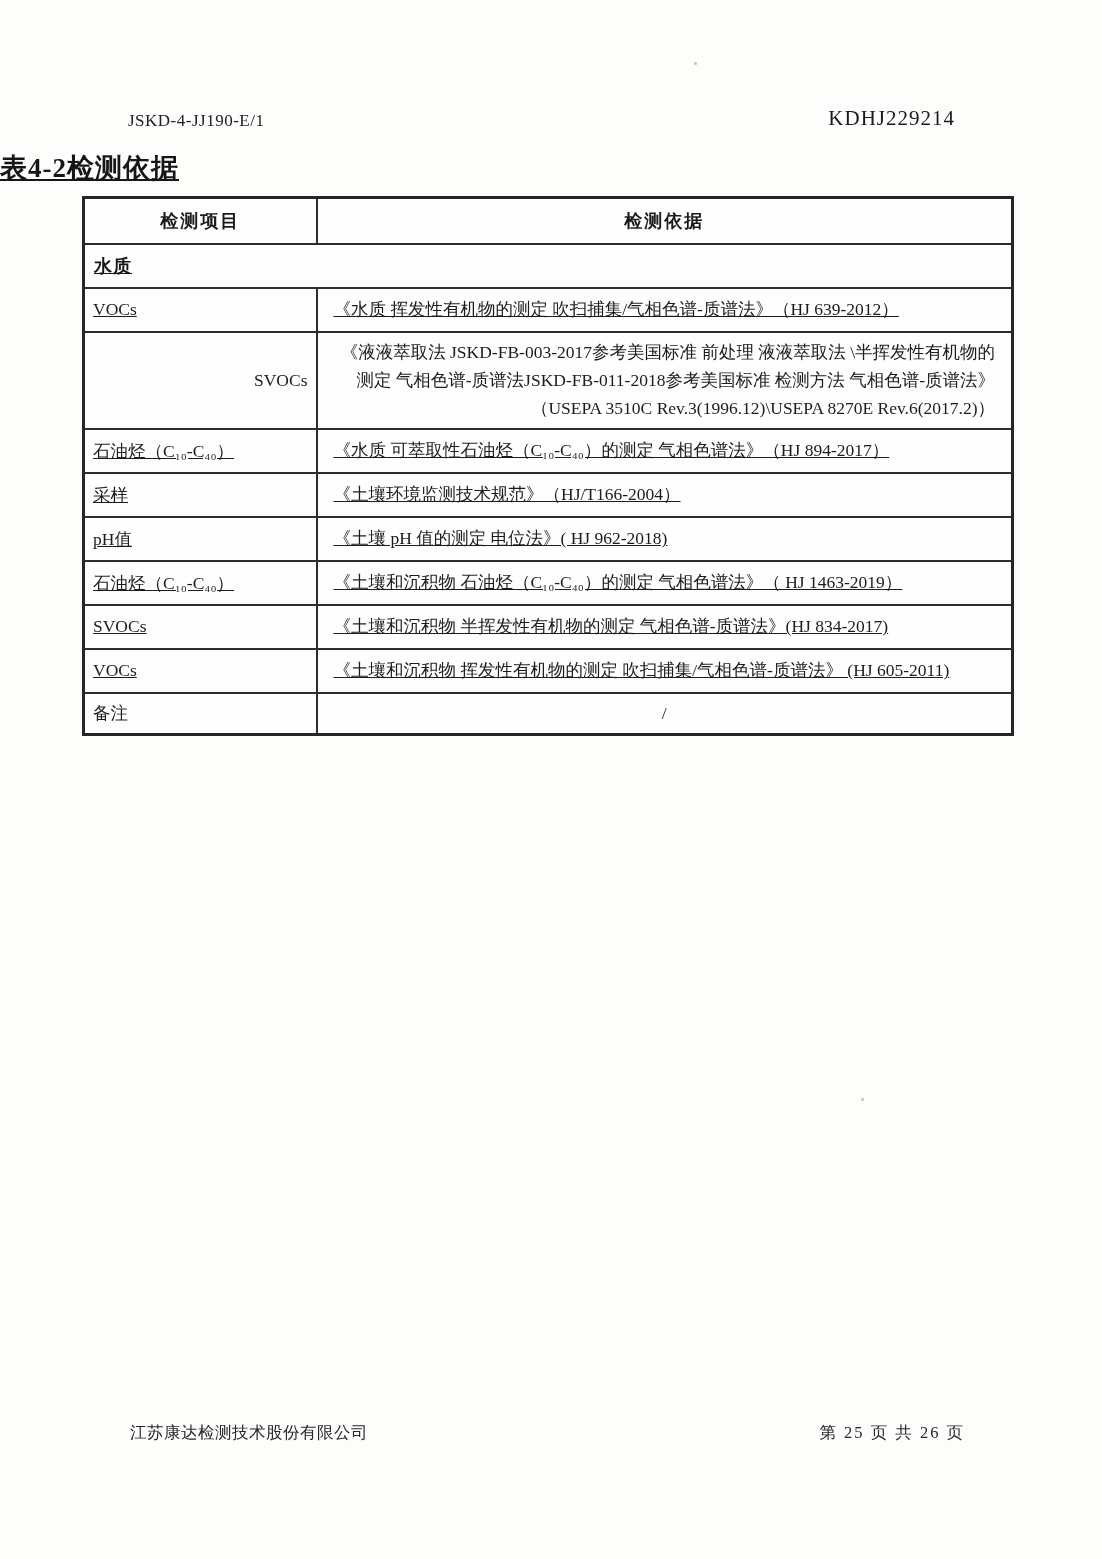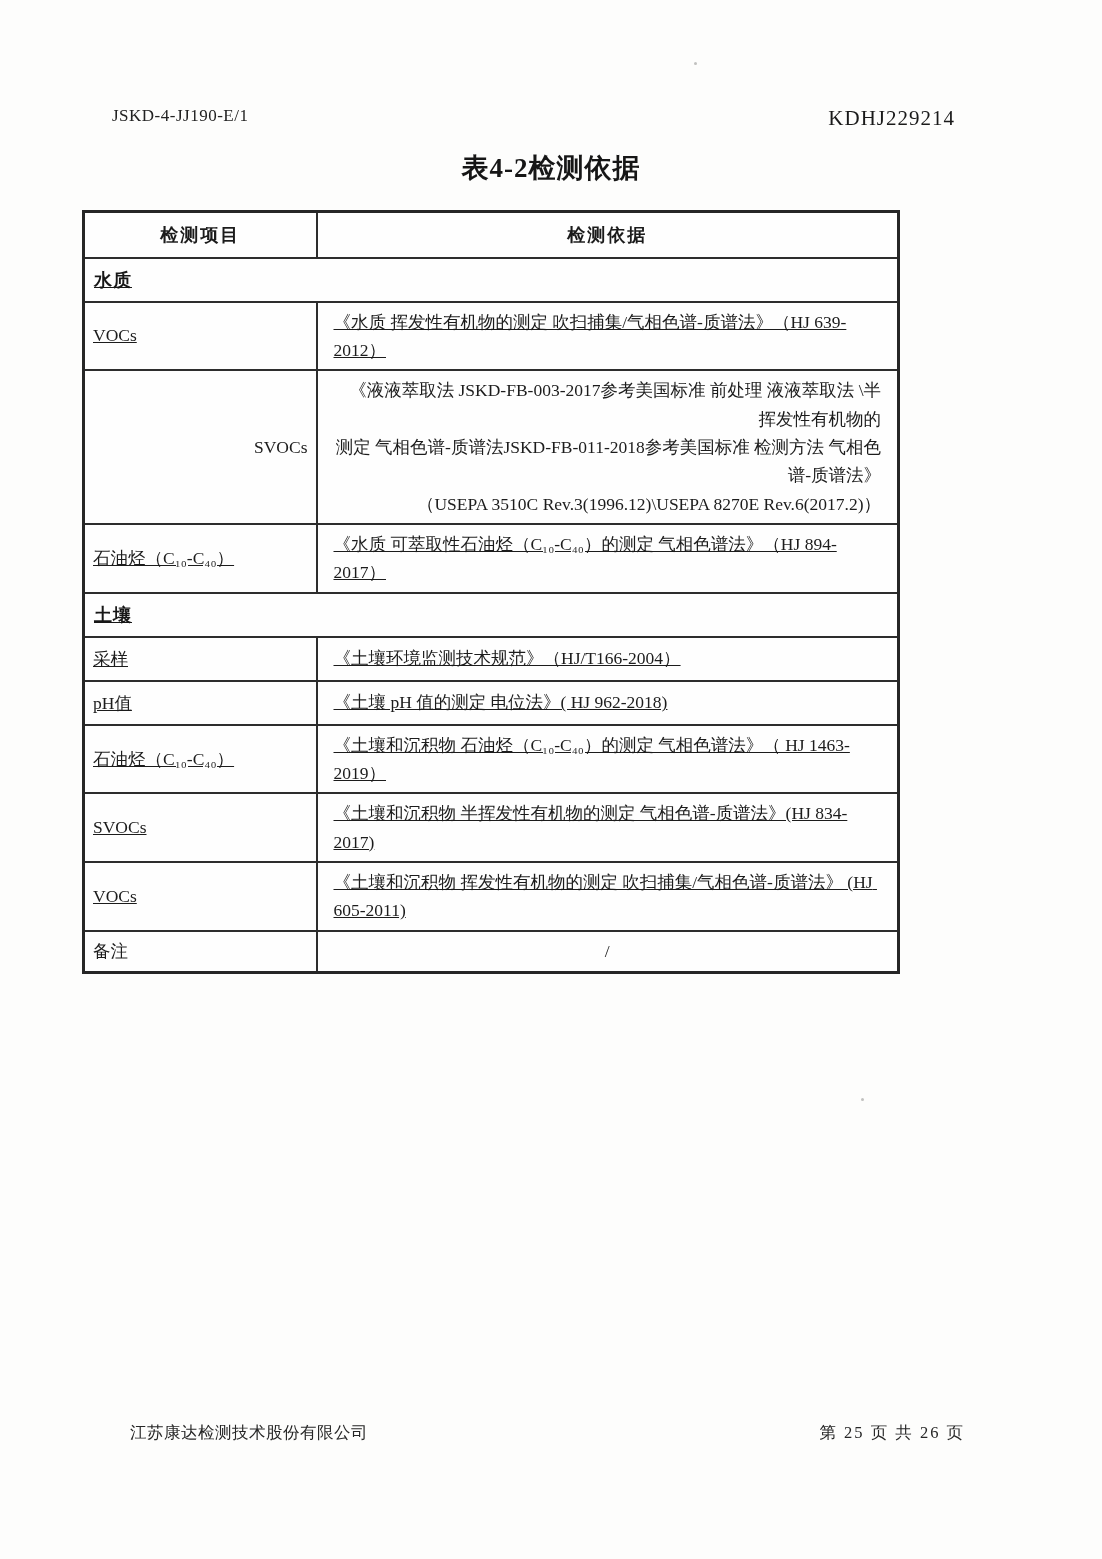--- a/index.html
+++ b/index.html
@@ -6,36 +6,35 @@
   html, body { margin: 0; padding: 0; }
   body {
     width: 1102px; height: 1559px;
     background: #fdfdfc;
     font-family: "Liberation Serif", "DejaVu Serif", serif;
     color: #1d1d1d;
     position: relative;
     overflow: hidden;
   }
   .page-head {
-    position: absolute; top: 106px; left: 112px; right: 147px;
-    display: flex; justify-content: space-between; align-items: flex-start;
+    position: absolute; top: 106px; left: 128px; right: 147px;
+    display: flex; justify-content: space-between; align-items: flex-end;
   }
   .doc-code { font-size: 17px; letter-spacing: 0.5px; color: #222; }
   .report-no { font-size: 21px; letter-spacing: 1px; color: #1a1a1a; }
   .title {
     position: absolute; top: 150px; left: 0; width: 100%;
-    text-align: center; font-size: 27px; font-weight: bold;
-    letter-spacing: 1px; color: #161616;
+    font-size: 27px; font-weight: bold;
+    letter-spacing: 1px; color: #161616; text-decoration: underline;
   }
   table.basis-table {
     position: absolute; top: 196px; left: 82px;
-    width: 818px; border-collapse: collapse;
+    width: 932px; border-collapse: collapse;
     border: 3px solid #262626;
     background: #fefefe;
-    margin-top: 14px;
   }
   .basis-table th, .basis-table td {
     border: 2px solid #2d2d2d;
     vertical-align: middle;
   }
   .basis-table th {
     height: 46px; font-size: 18px; font-weight: bold;
     text-align: center; letter-spacing: 2px; color: #1b1b1b;
   }
   .basis-table th.col-item { width: 233px; }
@@ -95,23 +94,20 @@
       <td class="cell-item">SVOCs</td>
       <td class="cell-basis">《液液萃取法 JSKD-FB-003-2017参考美国标准 前处理 液液萃取法 \半挥发性有机物的
 测定 气相色谱-质谱法JSKD-FB-011-2018参考美国标准 检测方法 气相色谱-质谱法》
 （USEPA 3510C Rev.3(1996.12)\USEPA 8270E Rev.6(2017.2)）</td>
     </tr>
     <tr class="r-single">
       <td class="cell-item">石油烃（C₁₀-C₄₀）</td>
       <td class="cell-basis">《水质 可萃取性石油烃（C₁₀-C₄₀）的测定 气相色谱法》（HJ 894-2017）</td>
     </tr>
     <tr class="r-single">
-      <td class="cell-section" colspan="2">土壤</td>
-    </tr>
-    <tr class="r-single">
       <td class="cell-item">采样</td>
       <td class="cell-basis">《土壤环境监测技术规范》（HJ/T166-2004）</td>
     </tr>
     <tr class="r-single">
       <td class="cell-item">pH值</td>
       <td class="cell-basis">《土壤 pH 值的测定 电位法》( HJ 962-2018)</td>
     </tr>
     <tr class="r-single">
       <td class="cell-item">石油烃（C₁₀-C₄₀）</td>
       <td class="cell-basis">《土壤和沉积物 石油烃（C₁₀-C₄₀）的测定 气相色谱法》（ HJ 1463-2019）</td>

